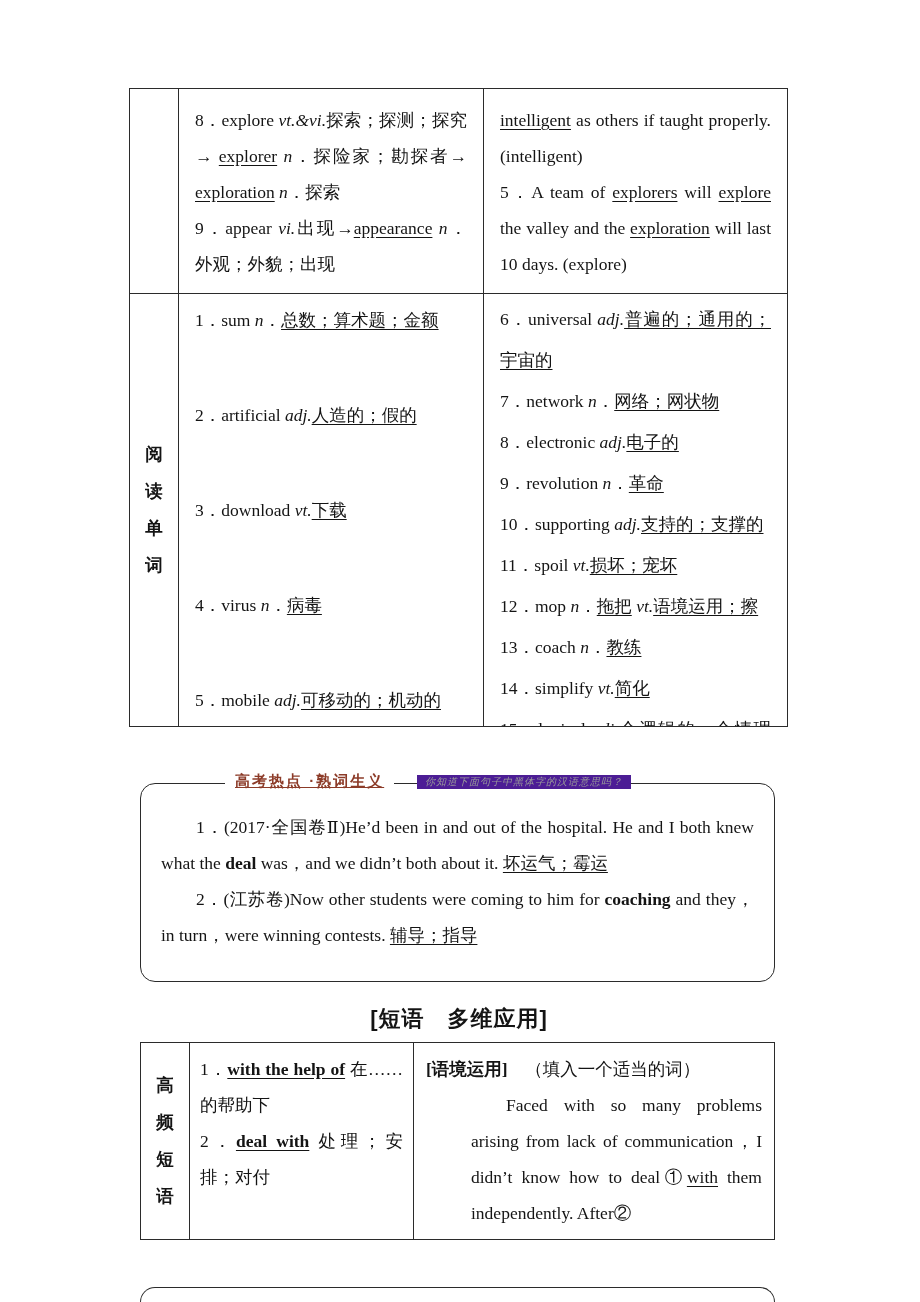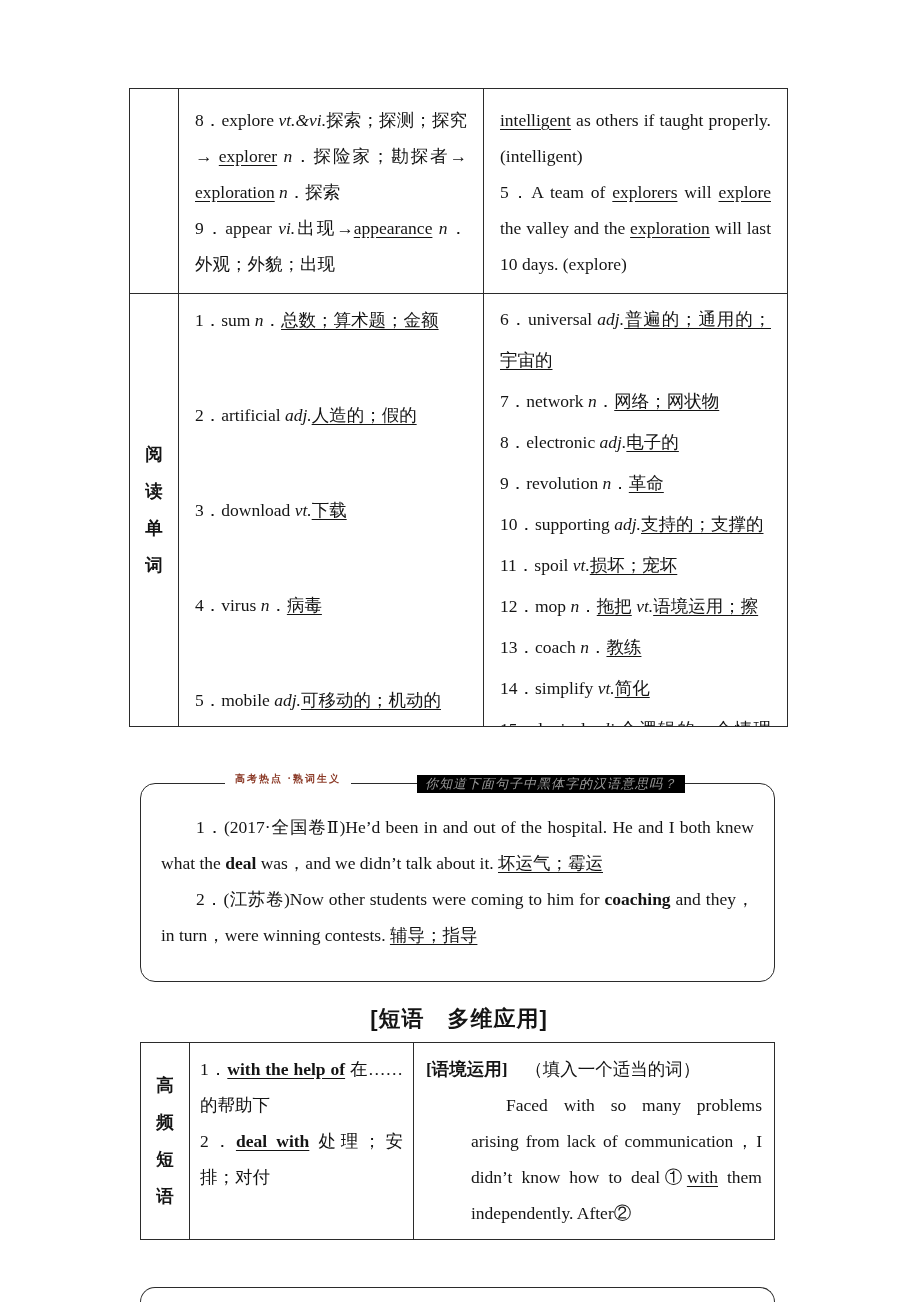--- a/index.html
+++ b/index.html
@@ -41,25 +41,25 @@
   }
 
   
   .hot {
     position: absolute; left: 140px; top: 783px; width: 635px; height: 199px;
     border: 1.4px solid #2b2b2b; border-radius: 15px;
   }
   .hot-title {
     position: absolute; top: -12px; left: 84px; background: #fff; padding: 0 10px;
     font-family: "Liberation Sans", "DejaVu Sans", sans-serif;
-    font-weight: bold; font-size: 10px; letter-spacing: 2px; color: #8c3b28;
+    font-weight: bold; font-size: 15px; letter-spacing: 2px; color: #8c3b28; text-decoration: underline;
   }
   .hot-sub {
-    position: absolute; top: -9px; left: 276px; background: #000000; padding: 0 8px;
-    color: #9a9a9a; font-style: italic; font-size: 13px; letter-spacing: 1px;
+    position: absolute; top: -9px; left: 276px; background: #4c1d95; padding: 0 8px;
+    color: #9a9a9a; font-style: italic; font-size: 10px; letter-spacing: 1px;
     font-family: "Liberation Serif", "DejaVu Serif", serif;
   }
   .hot-body { padding: 25px 20px 0 20px; }
   .sentence { text-indent: 2em; line-height: 36px; text-align: justify; }
 
   
   .ph-heading {
     position: absolute; top: 1004px; left: 130px; width: 658px; margin: 0;
     text-align: center; font-size: 22px; font-weight: bold; letter-spacing: 1px;
     color: #141414; font-family: "Liberation Sans", "DejaVu Sans", sans-serif;
@@ -119,21 +119,21 @@
           <div class="vitem"><span>14．simplify </span><span class="i">vt.</span><span class="u">简化</span></div>
           <div class="vitem"><span>15．logical </span><span class="i">adj.</span><span class="u">合逻辑的；合情理的</span></div>
         </div>
     </div>
   </section>
 
   <section class="hot">
     <span class="hot-title">高考热点 ·熟词生义</span>
     <span class="hot-sub">你知道下面句子中黑体字的汉语意思吗？</span>
     <div class="hot-body">
-        <div class="sentence"><span>1．(2017·全国卷Ⅱ)He’d been in and out of the hospital. He and I both knew what the </span><span class="b">deal</span><span> was，and we didn’t talk about it. </span><span class="u">坏运气；霉运</span></div>
+        <div class="sentence"><span>1．(2017·全国卷Ⅱ)He’d been in and out of the hospital. He and I both knew what the </span><span class="b">deal</span><span> was，and we didn’t both about it. </span><span class="u">坏运气；霉运</span></div>
         <div class="sentence"><span>2．(江苏卷)Now other students were coming to him for </span><span class="b">coaching</span><span> and they，in turn，were winning contests. </span><span class="u">辅导；指导</span></div>
       </div>
   </section>
 
   <h3 class="ph-heading">[短语　多维应用]</h3>
 
   <section class="tbl t2">
     <div class="trow rph">
       <div class="tcell lcell">
         <div class="vlabel">高频短语</div>

